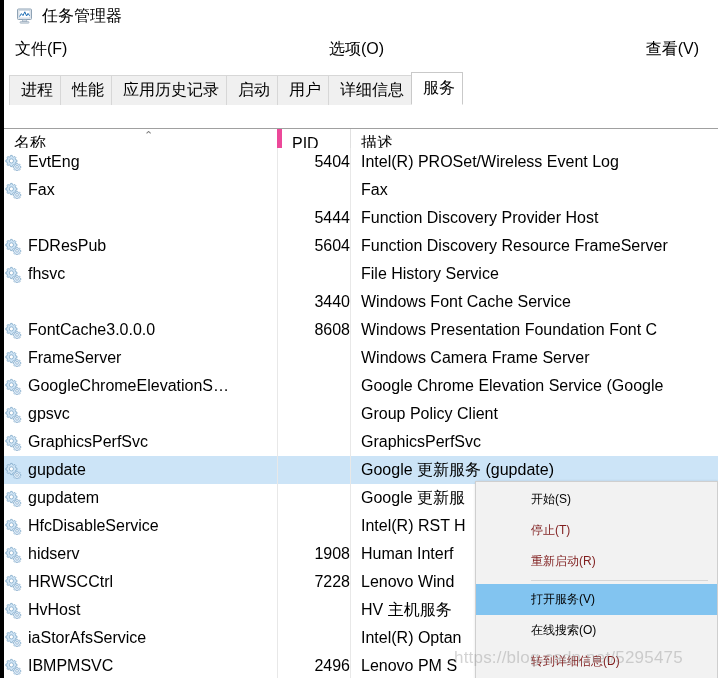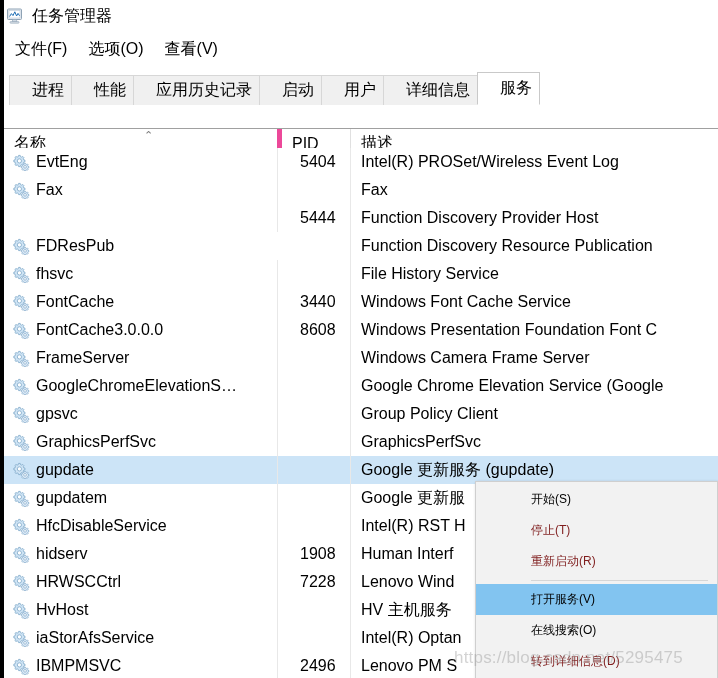--- a/index.html
+++ b/index.html
@@ -29,21 +29,21 @@
   }
 
   
   .titlebar {
     position: absolute;
     left: 4px; top: 0;
     width: 714px; height: 32px;
     background: #ffffff;
     display: flex;
     align-items: center;
-    padding-left: 2px;
+    padding-left: 12px;
   }
   .title-icon {
     width: 19px; height: 19px;
     margin-right: 7px;
     flex: 0 0 auto;
     position: relative;
   }
   .title-text {
     font-size: 16px;
     color: #000000;
@@ -53,20 +53,21 @@
 
   
   .menubar {
     position: absolute;
     left: 4px; top: 35px;
     width: 714px; height: 28px;
     display: flex;
     align-items: center;
     padding-left: 9px;
     background: #ffffff;
+    justify-content: space-between;
   }
   .menu-item {
     font-size: 16px;
     color: #000000;
     margin-right: 17px;
     white-space: nowrap;
     cursor: default;
     padding: 1px 2px;
   }
 
@@ -87,21 +88,21 @@
   .tabs {
     position: absolute;
     left: 5px; top: 2px;
     display: flex;
     align-items: flex-end;
     height: 33px;
   }
   .tab {
     font-size: 16px;
     color: #000000;
-    padding: 4px 7px 5px 22px;
+    padding: 4px 7px 5px 11px;
     height: 30px;
     display: flex;
     align-items: center;
     white-space: nowrap;
     background: #f0f0f0;
     border: 1px solid #d7d7d7;
     border-bottom: none;
     margin-right: -1px;
     cursor: default;
   }
@@ -158,32 +159,32 @@
     display: flex;
     align-items: center;
     cursor: default;
   }
   .row.selected { background: #cce4f7; }
   .cell-name {
     position: absolute;
     left: 0; width: 273px;
     display: flex;
     align-items: center;
-    padding-left: 8px;
     white-space: nowrap;
     overflow: hidden;
   }
   .cell-pid {
     position: absolute;
     left: 273px; width: 73px;
-    padding-left: 22px;
+    padding-left: 15px;
     border-left: 1px solid #e8e8e8;
     height: 28px;
     display: flex;
     align-items: center;
+    justify-content: flex-end;
   }
   .cell-desc {
     position: absolute;
     left: 346px; width: 372px;
     padding-left: 10px;
     border-left: 1px solid #e8e8e8;
     height: 28px;
     display: flex;
     align-items: center;
     white-space: nowrap;
@@ -350,22 +351,25 @@
     <path d="M6.6 1.4 l1.6 0 .35 1.25 1.15.48 1.1-.66 1.13 1.13-.66 1.1.48 1.15 1.25.35 0 1.6-1.25.35-.48 1.15.66 1.1-1.13 1.13-1.1-.66-1.15.48-.35 1.25-1.6 0-.35-1.25-1.15-.48-1.1.66-1.13-1.13.66-1.1-.48-1.15-1.25-.35 0-1.6 1.25-.35.48-1.15-.66-1.1 1.13-1.13 1.1.66 1.15-.48z"></path>
   </g>
   <circle cx="7.4" cy="6.9" r="2.1" fill="#ffffff" stroke="#7fa8c8" stroke-width="0.8"></circle>
   <g fill="#dceaf7" stroke="#7fa8c8" stroke-width="0.7">
     <path d="M12.5 9.3 l1.1 0 .24.85.78.33.75-.45.78.78-.45.75.33.78.85.24 0 1.1-.85.24-.33.78.45.75-.78.78-.75-.45-.78.33-.24.85-1.1 0-.24-.85-.78-.33-.75.45-.78-.78.45-.75-.33-.78-.85-.24 0-1.1.85-.24.33-.78-.45-.75.78-.78.75.45.78-.33z"></path>
   </g>
   <circle cx="13.05" cy="12.85" r="1.35" fill="#ffffff" stroke="#7fa8c8" stroke-width="0.7"></circle>
 </svg></span>
           <span class="txt">FDResPub</span>
         </div>
-        <div class="cell-desc">
-          <span class="txt">Function Discovery Resource Publication</span>
+        <div class="cell-pid">
+          <span class="txt">5604</span>
+        </div>
+        <div class="cell-desc">
+          <span class="txt">Function Discovery Resource FrameServer</span>
         </div>
       </div>
       <div class="row">
         <div class="cell-name">
           <span class="svc-icon"><svg width="18" height="17" viewBox="0 0 18 17">
   <g fill="#cfe4f5" stroke="#7fa8c8" stroke-width="0.8">
     <path d="M6.6 1.4 l1.6 0 .35 1.25 1.15.48 1.1-.66 1.13 1.13-.66 1.1.48 1.15 1.25.35 0 1.6-1.25.35-.48 1.15.66 1.1-1.13 1.13-1.1-.66-1.15.48-.35 1.25-1.6 0-.35-1.25-1.15-.48-1.1.66-1.13-1.13.66-1.1-.48-1.15-1.25-.35 0-1.6 1.25-.35.48-1.15-.66-1.1 1.13-1.13 1.1.66 1.15-.48z"></path>
   </g>
   <circle cx="7.4" cy="6.9" r="2.1" fill="#ffffff" stroke="#7fa8c8" stroke-width="0.8"></circle>
   <g fill="#dceaf7" stroke="#7fa8c8" stroke-width="0.7">
@@ -376,33 +380,20 @@
           <span class="txt">fhsvc</span>
         </div>
         <div class="cell-pid">
           <span class="txt"></span>
         </div>
         <div class="cell-desc">
           <span class="txt">File History Service</span>
         </div>
       </div>
       <div class="row">
-        <div class="cell-name">
-          <span class="svc-icon"><svg width="18" height="17" viewBox="0 0 18 17">
-  <g fill="#cfe4f5" stroke="#7fa8c8" stroke-width="0.8">
-    <path d="M6.6 1.4 l1.6 0 .35 1.25 1.15.48 1.1-.66 1.13 1.13-.66 1.1.48 1.15 1.25.35 0 1.6-1.25.35-.48 1.15.66 1.1-1.13 1.13-1.1-.66-1.15.48-.35 1.25-1.6 0-.35-1.25-1.15-.48-1.1.66-1.13-1.13.66-1.1-.48-1.15-1.25-.35 0-1.6 1.25-.35.48-1.15-.66-1.1 1.13-1.13 1.1.66 1.15-.48z"></path>
-  </g>
-  <circle cx="7.4" cy="6.9" r="2.1" fill="#ffffff" stroke="#7fa8c8" stroke-width="0.8"></circle>
-  <g fill="#dceaf7" stroke="#7fa8c8" stroke-width="0.7">
-    <path d="M12.5 9.3 l1.1 0 .24.85.78.33.75-.45.78.78-.45.75.33.78.85.24 0 1.1-.85.24-.33.78.45.75-.78.78-.75-.45-.78.33-.24.85-1.1 0-.24-.85-.78-.33-.75.45-.78-.78.45-.75-.33-.78-.85-.24 0-1.1.85-.24.33-.78-.45-.75.78-.78.75.45.78-.33z"></path>
-  </g>
-  <circle cx="13.05" cy="12.85" r="1.35" fill="#ffffff" stroke="#7fa8c8" stroke-width="0.7"></circle>
-</svg></span>
-          <span class="txt">FontCache</span>
-        </div>
         <div class="cell-pid">
           <span class="txt">3440</span>
         </div>
         <div class="cell-desc">
           <span class="txt">Windows Font Cache Service</span>
         </div>
       </div>
       <div class="row">
         <div class="cell-name">
           <span class="svc-icon"><svg width="18" height="17" viewBox="0 0 18 17">

